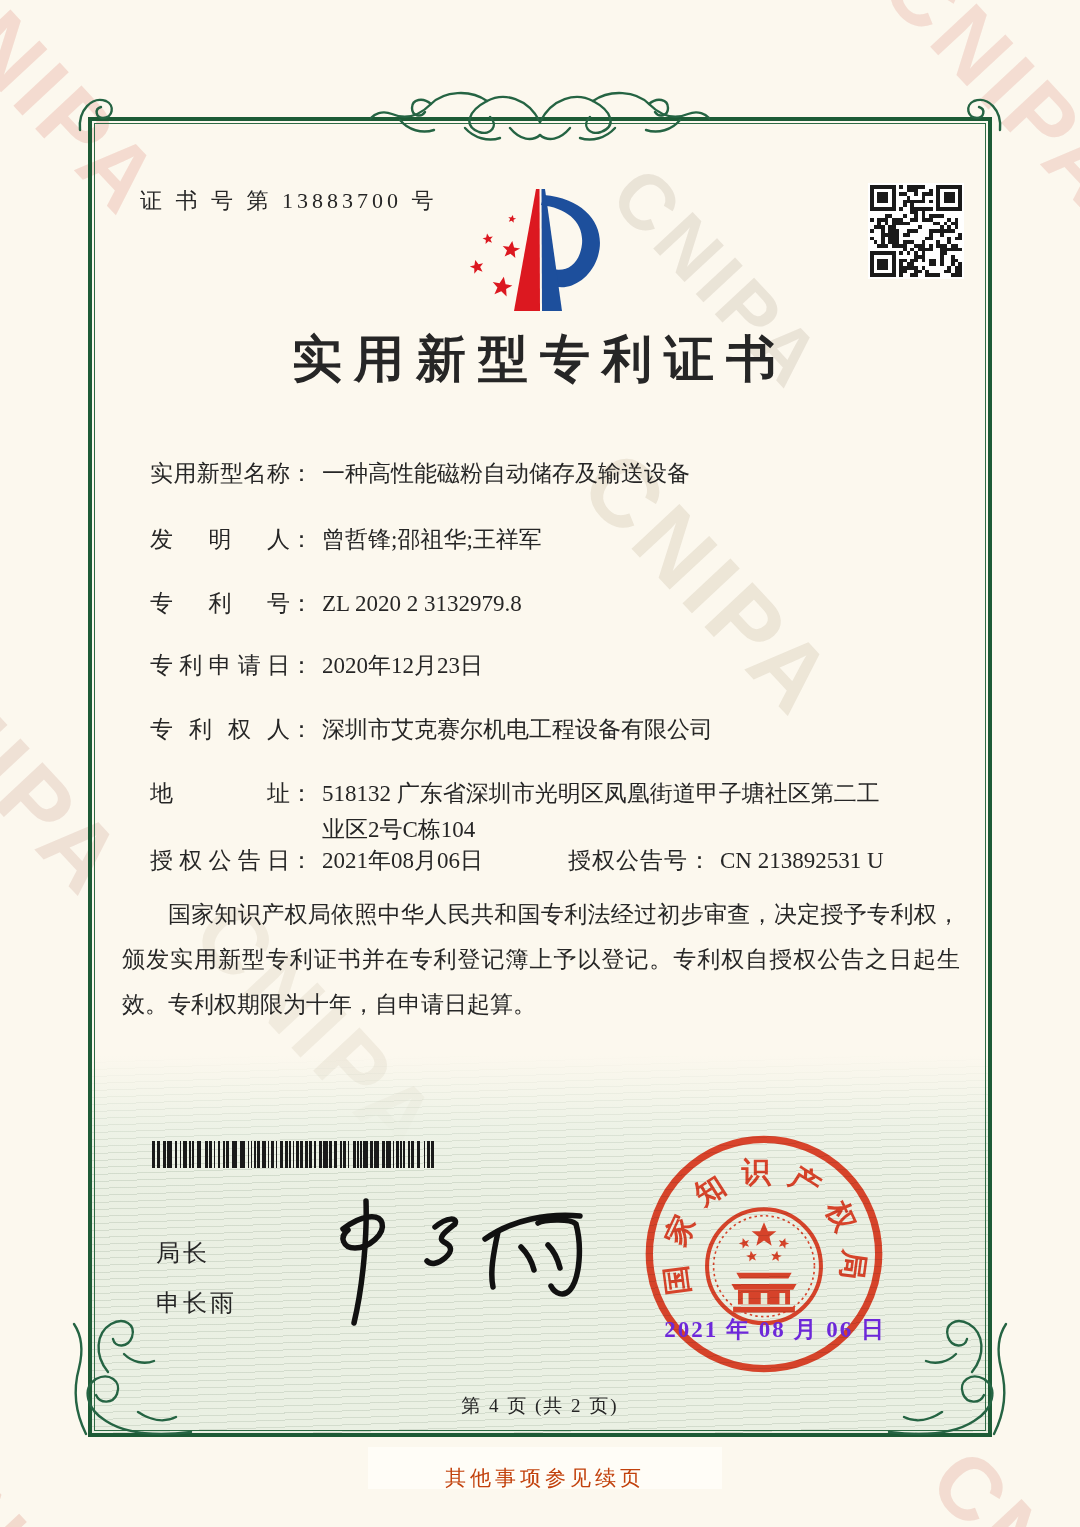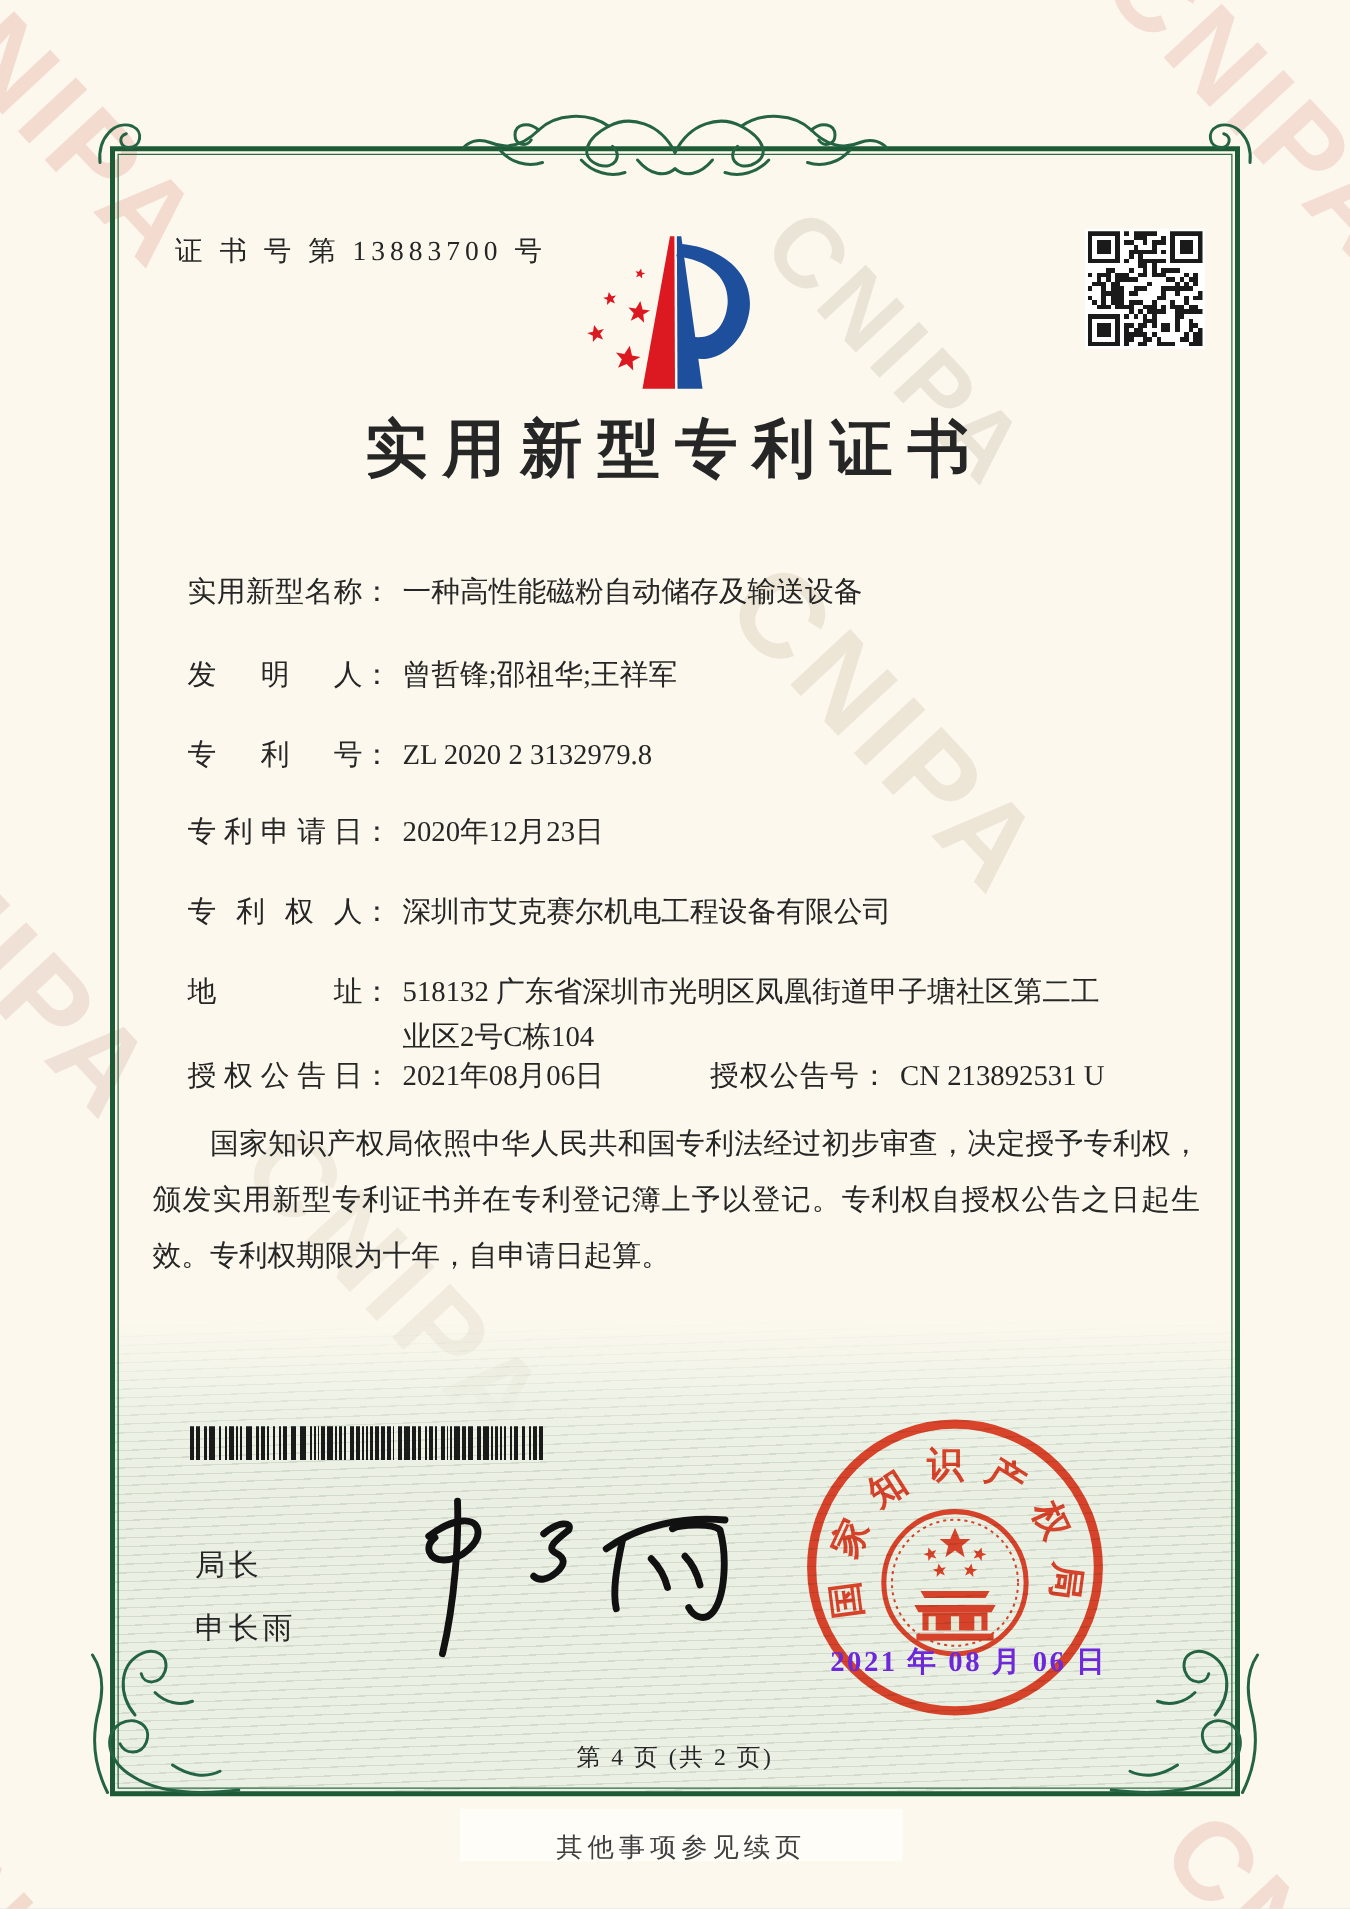--- a/index.html
+++ b/index.html
@@ -60,21 +60,21 @@
               font-size:24px; line-height:50px; letter-spacing:3px; font-family:"Liberation Sans","DejaVu Sans",sans-serif; }
   .signature { position:absolute; left:285px; top:1185px; z-index:6; }
   .signature path { fill:none; stroke:#111; stroke-width:5.5; stroke-linecap:round; stroke-linejoin:round; }
   .seal { position:absolute; left:642px; top:1132px; z-index:5; mix-blend-mode:multiply; }
   .seal-date { position:absolute; left:655px; top:1314px; width:240px; text-align:center;
                font-size:23px; font-weight:bold; letter-spacing:2px; color:#6d28d9; z-index:6; }
   .page-footer { position:absolute; left:0; top:1393px; width:100%; text-align:center;
                  font-size:19px; letter-spacing:2px; z-index:6; }
   .cont-note-box { position:absolute; left:368px; top:1447px; width:354px; height:42px;
                    background:#fffdf7; z-index:6; display:flex; align-items:center; justify-content:center; }
-  .cont-note { font-size:21px; letter-spacing:4px; color:#404040;margin-top:19px; }
+  .cont-note { font-size:21px; letter-spacing:4px; color:#c2410c;margin-top:19px; }
 </style>
 </head>
 <body>
 
 <div class="cert">
 
   <div class="wm" style="left:-28px; top:-62px; font-size:92px; color:rgba(228,166,152,.35);">CNIPA</div>
   <div class="wm" style="left:938px; top:-68px; font-size:92px; color:rgba(228,166,152,.32);">CNIPA</div>
   <div class="wm" style="left:660px; top:150px; font-size:78px; color:rgba(205,195,178,.38);">CNIPA</div>
   <div class="wm" style="left:640px; top:430px; font-size:95px; color:rgba(222,212,192,.5);">CNIPA</div>

